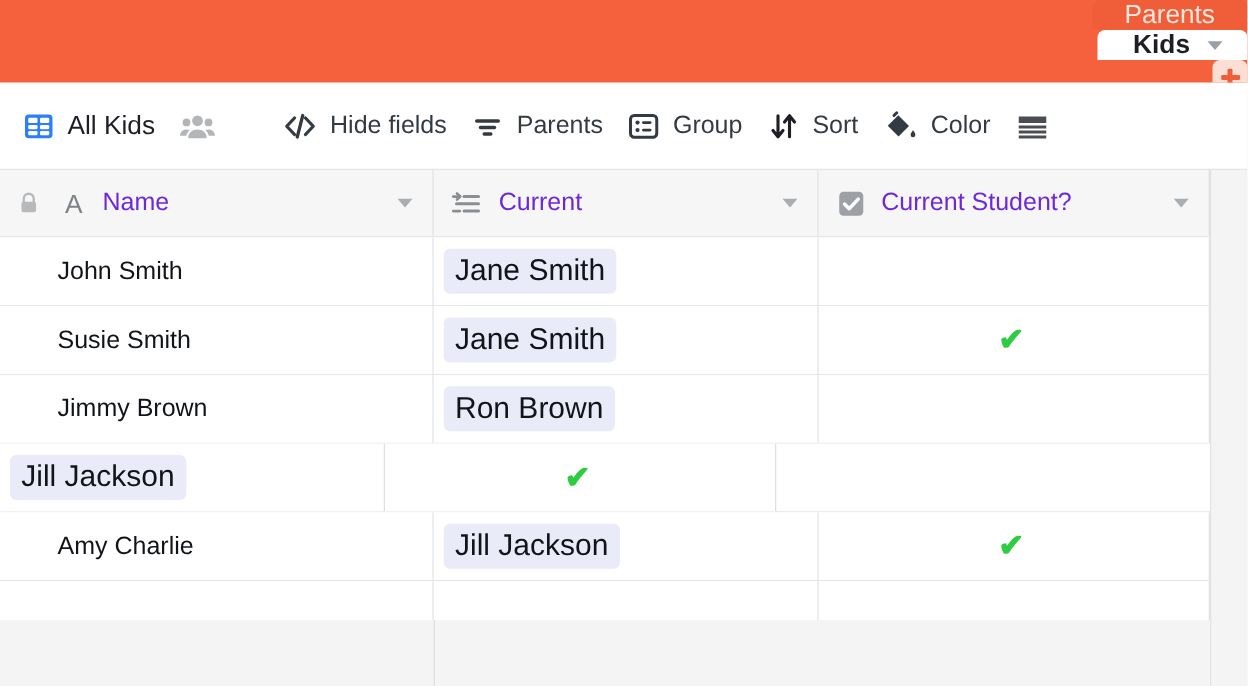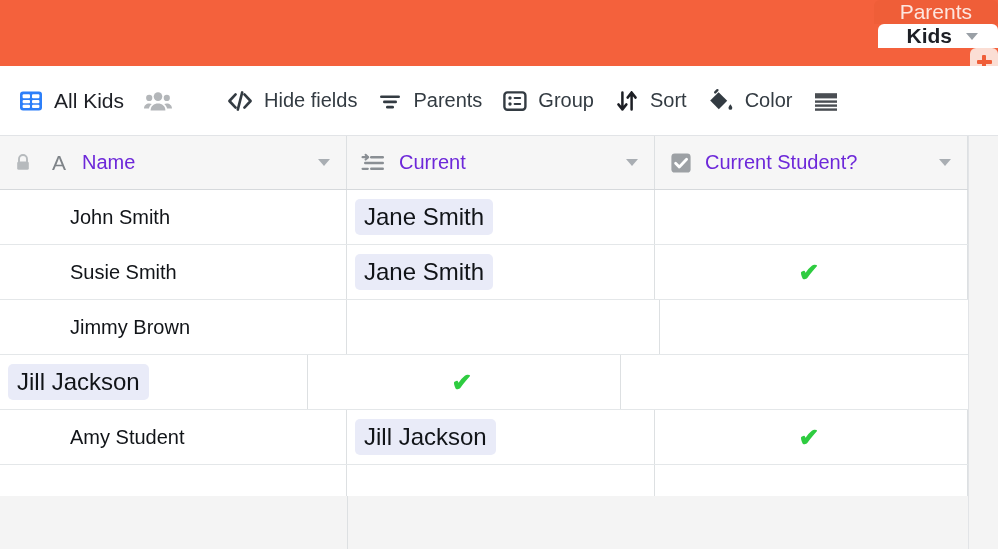--- a/index.html
+++ b/index.html
@@ -169,21 +169,21 @@
     height: 55px;
     background: #ffffff;
     border-bottom: 1px solid #E4E7E9;
     box-sizing: border-box;
   }
   .dcell {
     display: flex;
     align-items: center;
     box-sizing: border-box;
     border-right: 1px solid #DDE0E2;
-    padding-left: 70px;
+    padding-left: 46px;
     background: #ffffff;
     font-size: 20px;
     color: #111418;
     overflow: hidden;
   }
   .dcell.c2 { padding-left: 8px; }
   .dcell.c3 { padding-left: 0; justify-content: center; }
   .chip {
     background: #E9EBF8;
     border-radius: 5px;
@@ -421,34 +421,37 @@
       <div class="dcell c2 col2">
         <span class="chip">Jane Smith</span>
       </div>
       <div class="dcell c3 col3">
         <span class="check">✔</span>
       </div>
     </div>
 
     <div class="drow">
       <div class="dcell col1">Jimmy Brown</div>
+      <div class="dcell c2 col2">
+        <span class="chip">Ron Brown</span>
+      </div>
       <div class="dcell c3 col3"></div>
     </div>
 
     <div class="drow">
       <div class="dcell c2 col2">
         <span class="chip">Jill Jackson</span>
       </div>
       <div class="dcell c3 col3">
         <span class="check">✔</span>
       </div>
     </div>
 
     <div class="drow">
-      <div class="dcell col1">Amy Student</div>
+      <div class="dcell col1">Amy Charlie</div>
       <div class="dcell c2 col2">
         <span class="chip">Jill Jackson</span>
       </div>
       <div class="dcell c3 col3">
         <span class="check">✔</span>
       </div>
     </div>
 
     <div class="addrow">
       <div class="ac col1"></div>

